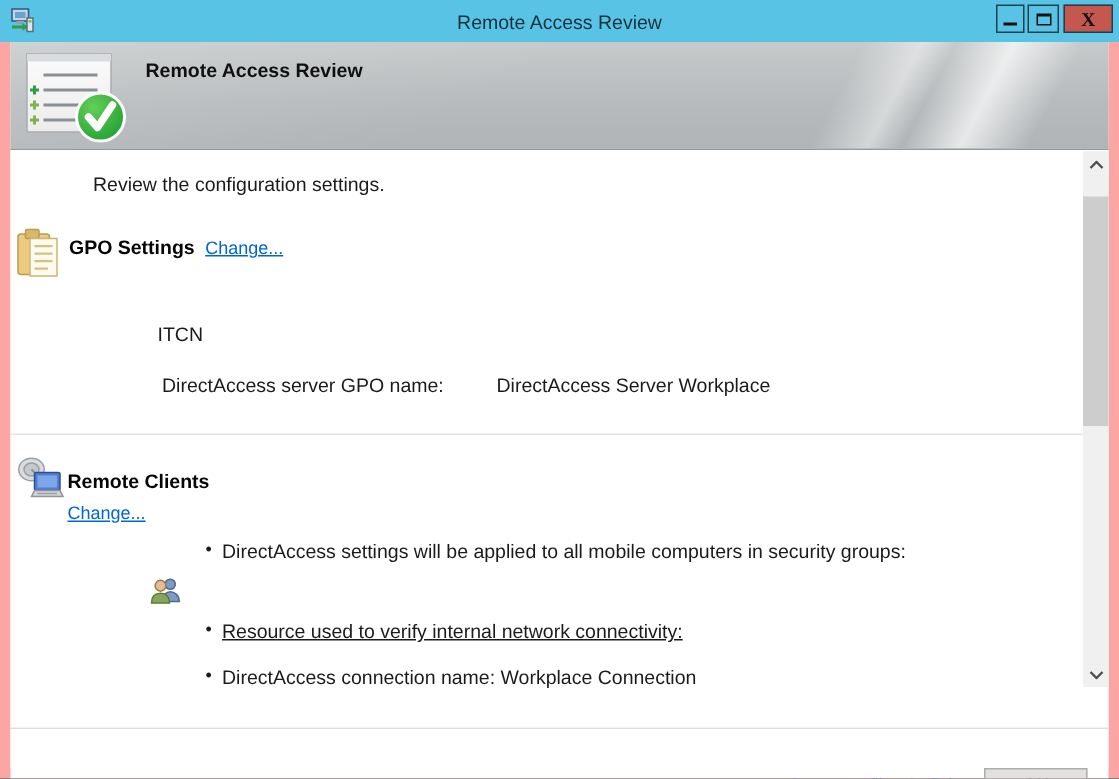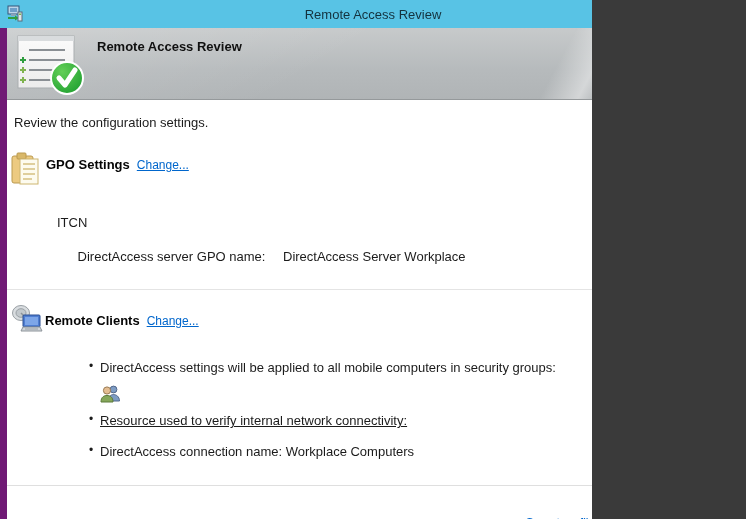--- a/index.html
+++ b/index.html
@@ -1,21 +1,21 @@
 <!DOCTYPE html>
 <html><head>
 <meta charset="utf-8">
 <style>
   * { margin:0; padding:0; box-sizing:border-box; }
   html,body { background:#3a3a3a; }
   body { font-family:"Liberation Sans", sans-serif; }
 
   .window {
-    position:relative; width:592px; height:519px;
-    background:#701a75; overflow:hidden;
+    position:relative; width:746px; height:519px;
+    background:#fca5a5; overflow:hidden;
   }
 
   
   .titlebar { position:absolute; top:0; left:0; width:746px; height:28px; background:#58c3e5; }
   .app-icon { position:absolute; left:6px; top:5px; width:18px; height:18px; }
   .win-title {
     position:absolute; left:0; top:0; width:100%; height:28px;
     display:flex; align-items:center; justify-content:center;
     font-size:13px; color:#14323e;
   }
@@ -42,25 +42,25 @@
       linear-gradient(118deg, rgba(255,255,255,0) 74%, rgba(255,255,255,.45) 79%, rgba(255,255,255,0) 82%, rgba(255,255,255,.7) 87%, rgba(255,255,255,0) 93%),
       linear-gradient(150deg, rgba(255,255,255,.15) 0%, rgba(255,255,255,0) 45%),
       linear-gradient(180deg, #c7cacb 0%, #b6babc 60%, #b0b4b6 100%);
   }
   .hdr-icon { position:absolute; left:8px; top:6px; }
   .hdr-title { position:absolute; left:90px; top:11px; font-size:13px; font-weight:700; color:#101010; }
   .hdr-sub   { position:absolute; left:90px; top:46px; font-size:12px; color:#1c1c1c; }
 
   
   .bodyarea { position:absolute; left:0; top:73px; width:732px; height:384px; background:#ffffff; }
-  .txt { position:absolute; font-size:13px; color:#1b1b1b; white-space:nowrap; }
+  .txt { position:absolute; font-size:13px; color:#1b1b1b; white-space:nowrap;margin-left:48px; }
   .section-head { position:absolute; display:flex; align-items:baseline; gap:7px; white-space:nowrap; }
   .section-head .h { font-size:13px; font-weight:700; color:#050505; }
   .lnk { font-size:12px; color:#0066cc; text-decoration:underline; cursor:pointer; white-space:nowrap; }
-  .gpo-row .lbl { display:inline-block; width:223px;text-align:center; }
+  .gpo-row .lbl { display:inline-block; width:223px; }
   .divider { position:absolute; left:0; width:715px; height:1px; background:#e4e4e4; }
   .bullet::before { content:"•"; position:absolute; left:-11px; top:-1px; font-size:12px; color:#1b1b1b; }
   .bullet { }
 
   
   .scrollbar { position:absolute; right:0; top:0; width:17px; height:357px; background:#f0f0f0; }
   .sb-btn { position:absolute; left:0; width:17px; height:17px; background:#f0f0f0; display:flex; align-items:center; justify-content:center; cursor:pointer; }
   .sb-up { top:0; } .sb-down { bottom:0; }
   .sb-thumb { position:absolute; left:0; top:30px; width:17px; height:153px; background:#cdcdcd; cursor:pointer; }
 
@@ -171,38 +171,38 @@
         <svg width="33" height="33" viewBox="0 0 33 33">
           <ellipse cx="10" cy="9" rx="8.5" ry="7.5" fill="#d9dde0" stroke="#9aa0a5"></ellipse>
           <ellipse cx="10" cy="9" rx="5" ry="4.3" fill="#c3c9cd" stroke="#9aa0a5"></ellipse>
           <line x1="10" y1="9" x2="16" y2="15" stroke="#8d949a" stroke-width="1.5"></line>
           <rect x="12" y="11" width="17" height="12" rx="1" fill="#4f7ed2" stroke="#2b4f92"></rect>
           <rect x="14" y="13" width="13" height="8" fill="#7da6e8"></rect>
           <path d="M10 27 L31 27 L29 23 L12 23 Z" fill="#cfd4d8" stroke="#8d949a"></path>
           <line x1="14" y1="25" x2="27" y2="25" stroke="#9aa0a5"></line>
         </svg>
       </span>
-      <div class="section-head" style="left:38px; top:212px;">
+      <div class="section-head" style="left:38px; top:212px;flex-direction:column;">
         <span class="h">Remote Clients</span>
         <a class="lnk">Change...</a>
       </div>
 
       <div class="txt bullet" style="left:93px; top:259px;text-align:center;">DirectAccess settings will be applied to all mobile computers in security groups:</div>
 
       <span style="position:absolute; left:93px; top:283px;">
         <svg width="21" height="19" viewBox="0 0 21 19">
           <circle cx="13.5" cy="5.5" r="3.4" fill="#7d9cc4" stroke="#53688c"></circle>
           <path d="M8.5 17 C8.5 12.5 11 10.5 13.5 10.5 C16 10.5 19.5 12.5 19.5 17 Z" fill="#7d9cc4" stroke="#53688c"></path>
           <circle cx="7" cy="6.5" r="3.6" fill="#e4bd92" stroke="#9a7a52"></circle>
           <path d="M1 18 C1 13 4 11.5 7 11.5 C10 11.5 13 13 13 18 Z" fill="#86a75b" stroke="#5d7a3a"></path>
         </svg>
       </span>
 
       <div class="txt bullet" style="left:93px; top:312px;text-decoration:underline;">Resource used to verify internal network connectivity:</div>
-      <div class="txt bullet" style="left:93px; top:343px;">DirectAccess connection name: Workplace Computers</div>
+      <div class="txt bullet" style="left:93px; top:343px;">DirectAccess connection name: Workplace Connection</div>
 
       <div class="scrollbar">
         <div class="sb-btn sb-up">
           <svg width="10" height="6" viewBox="0 0 10 6">
               <polyline points="1,5 5,1 9,5" fill="none" stroke="#505050" stroke-width="1.6"></polyline>
             </svg>
         </div>
         <div class="sb-thumb"></div>
         <div class="sb-btn sb-down">
           <svg width="10" height="6" viewBox="0 0 10 6">

